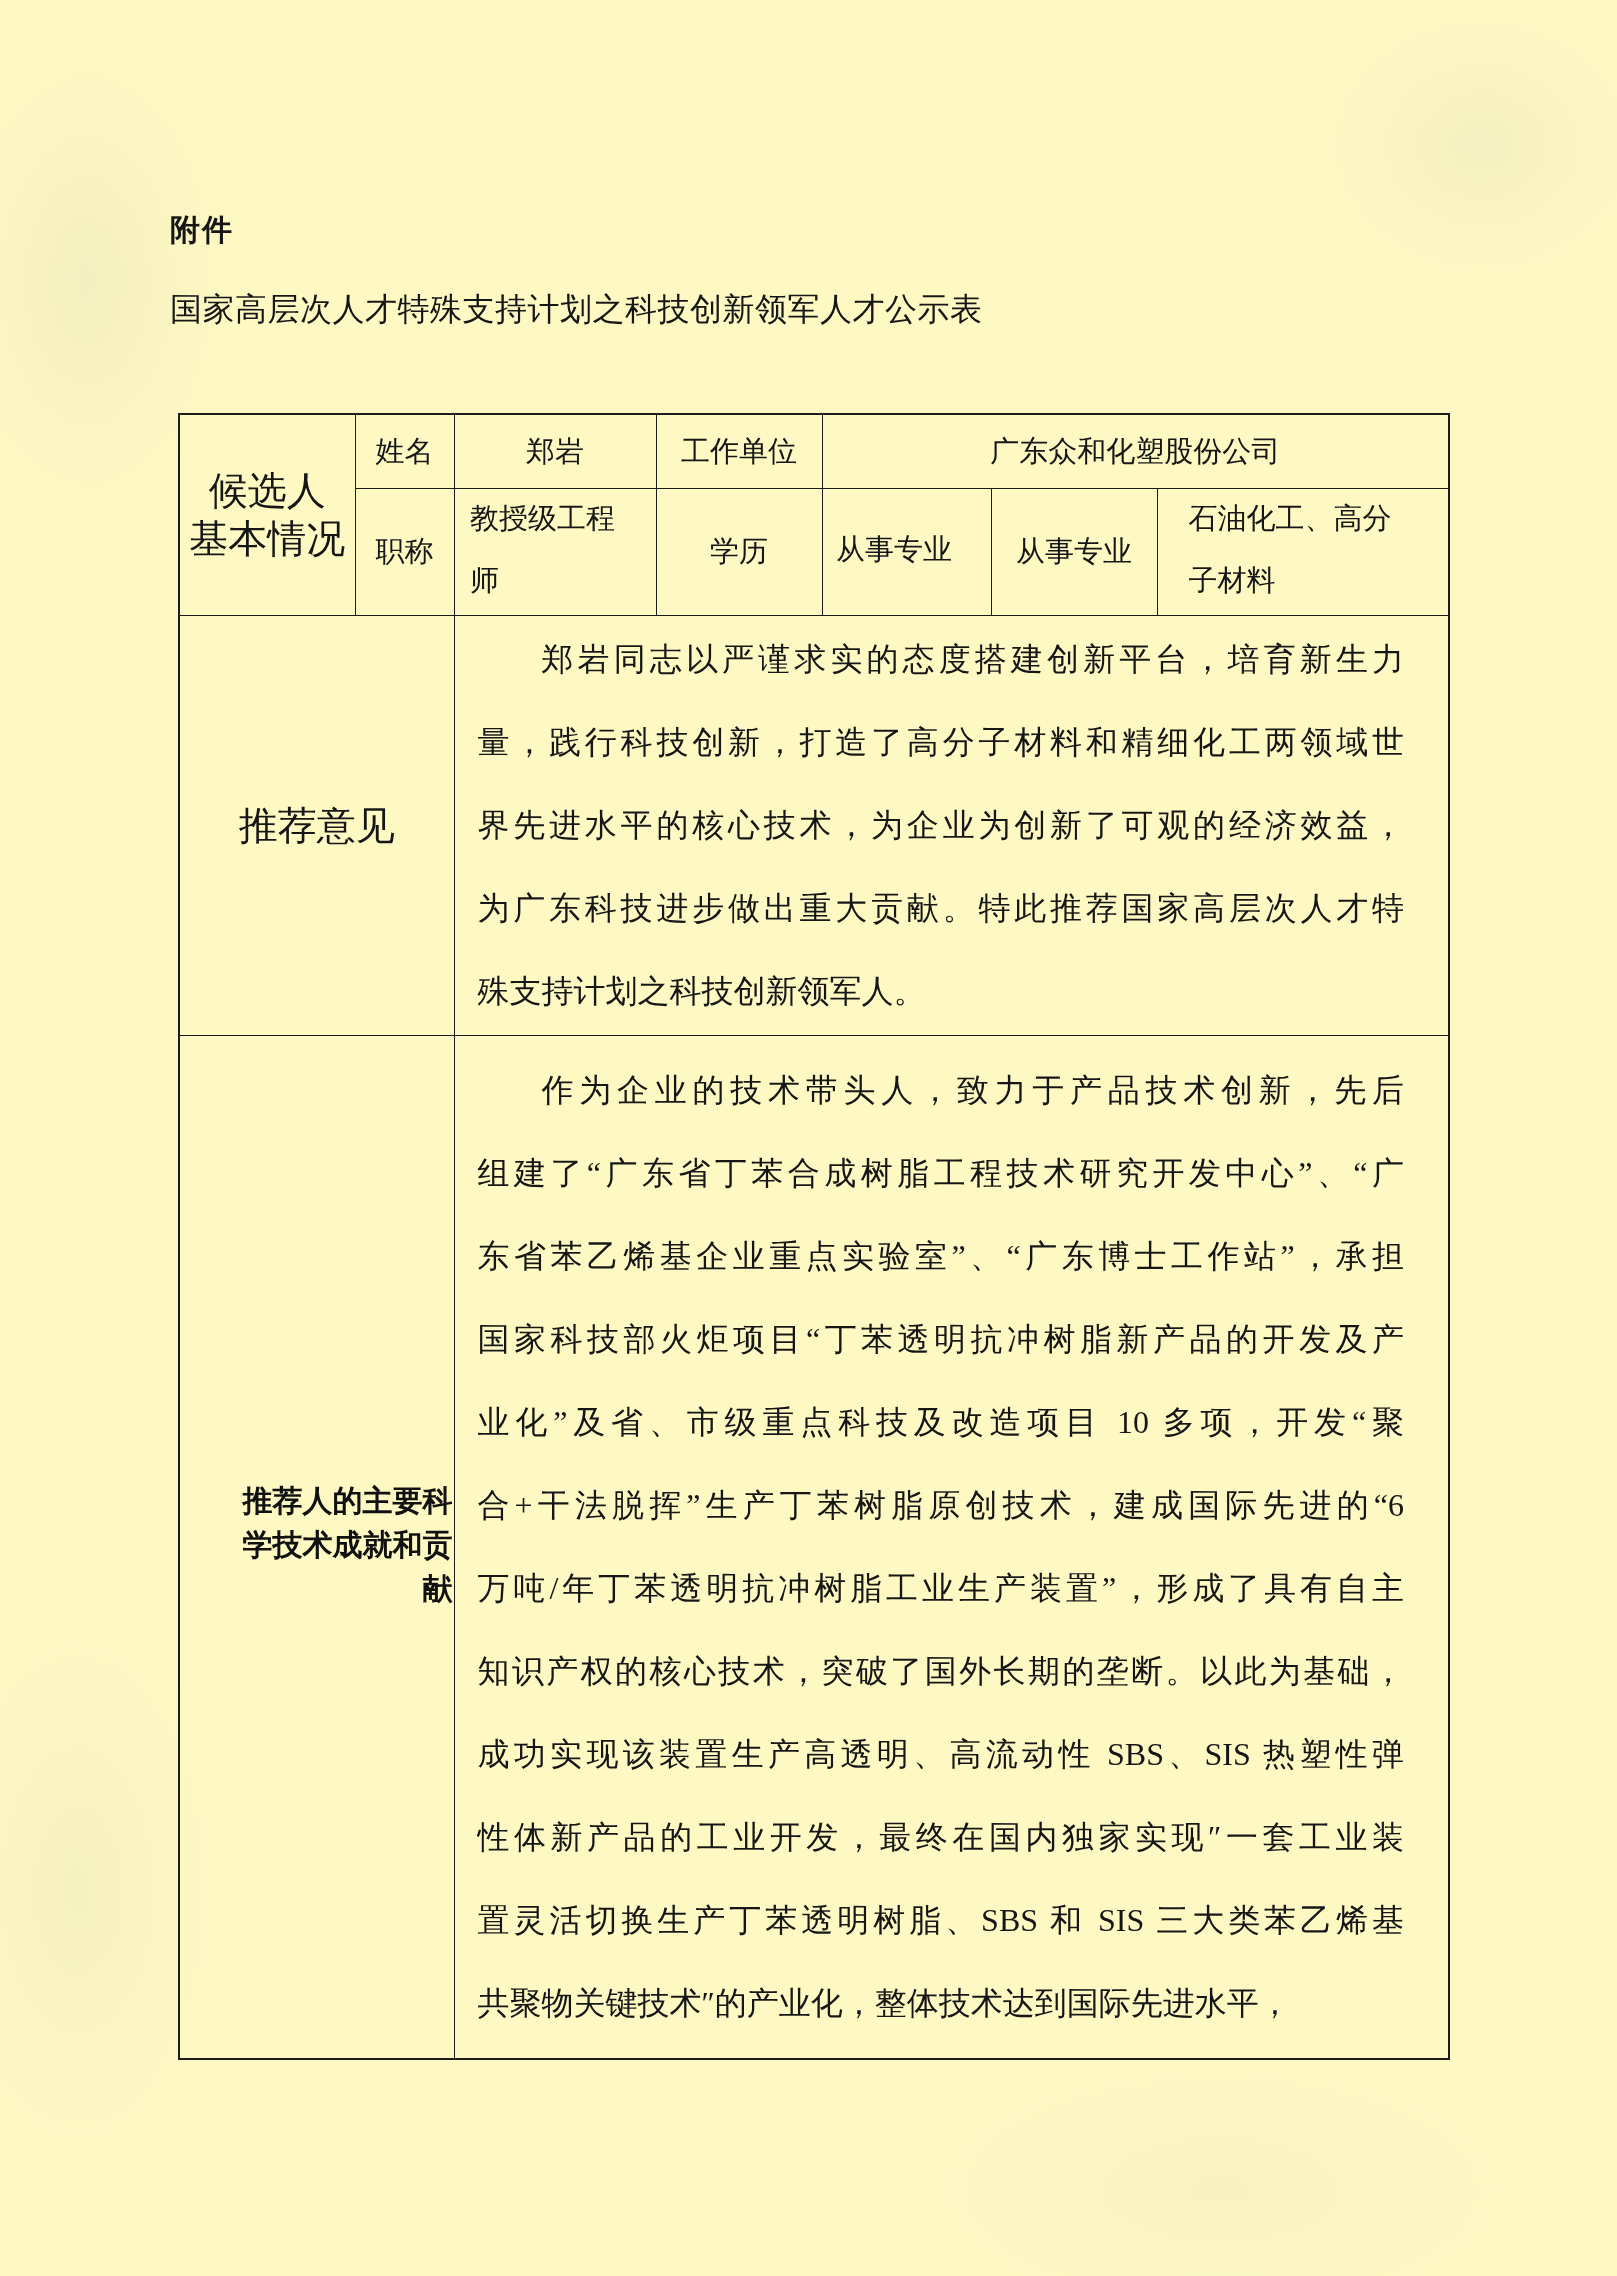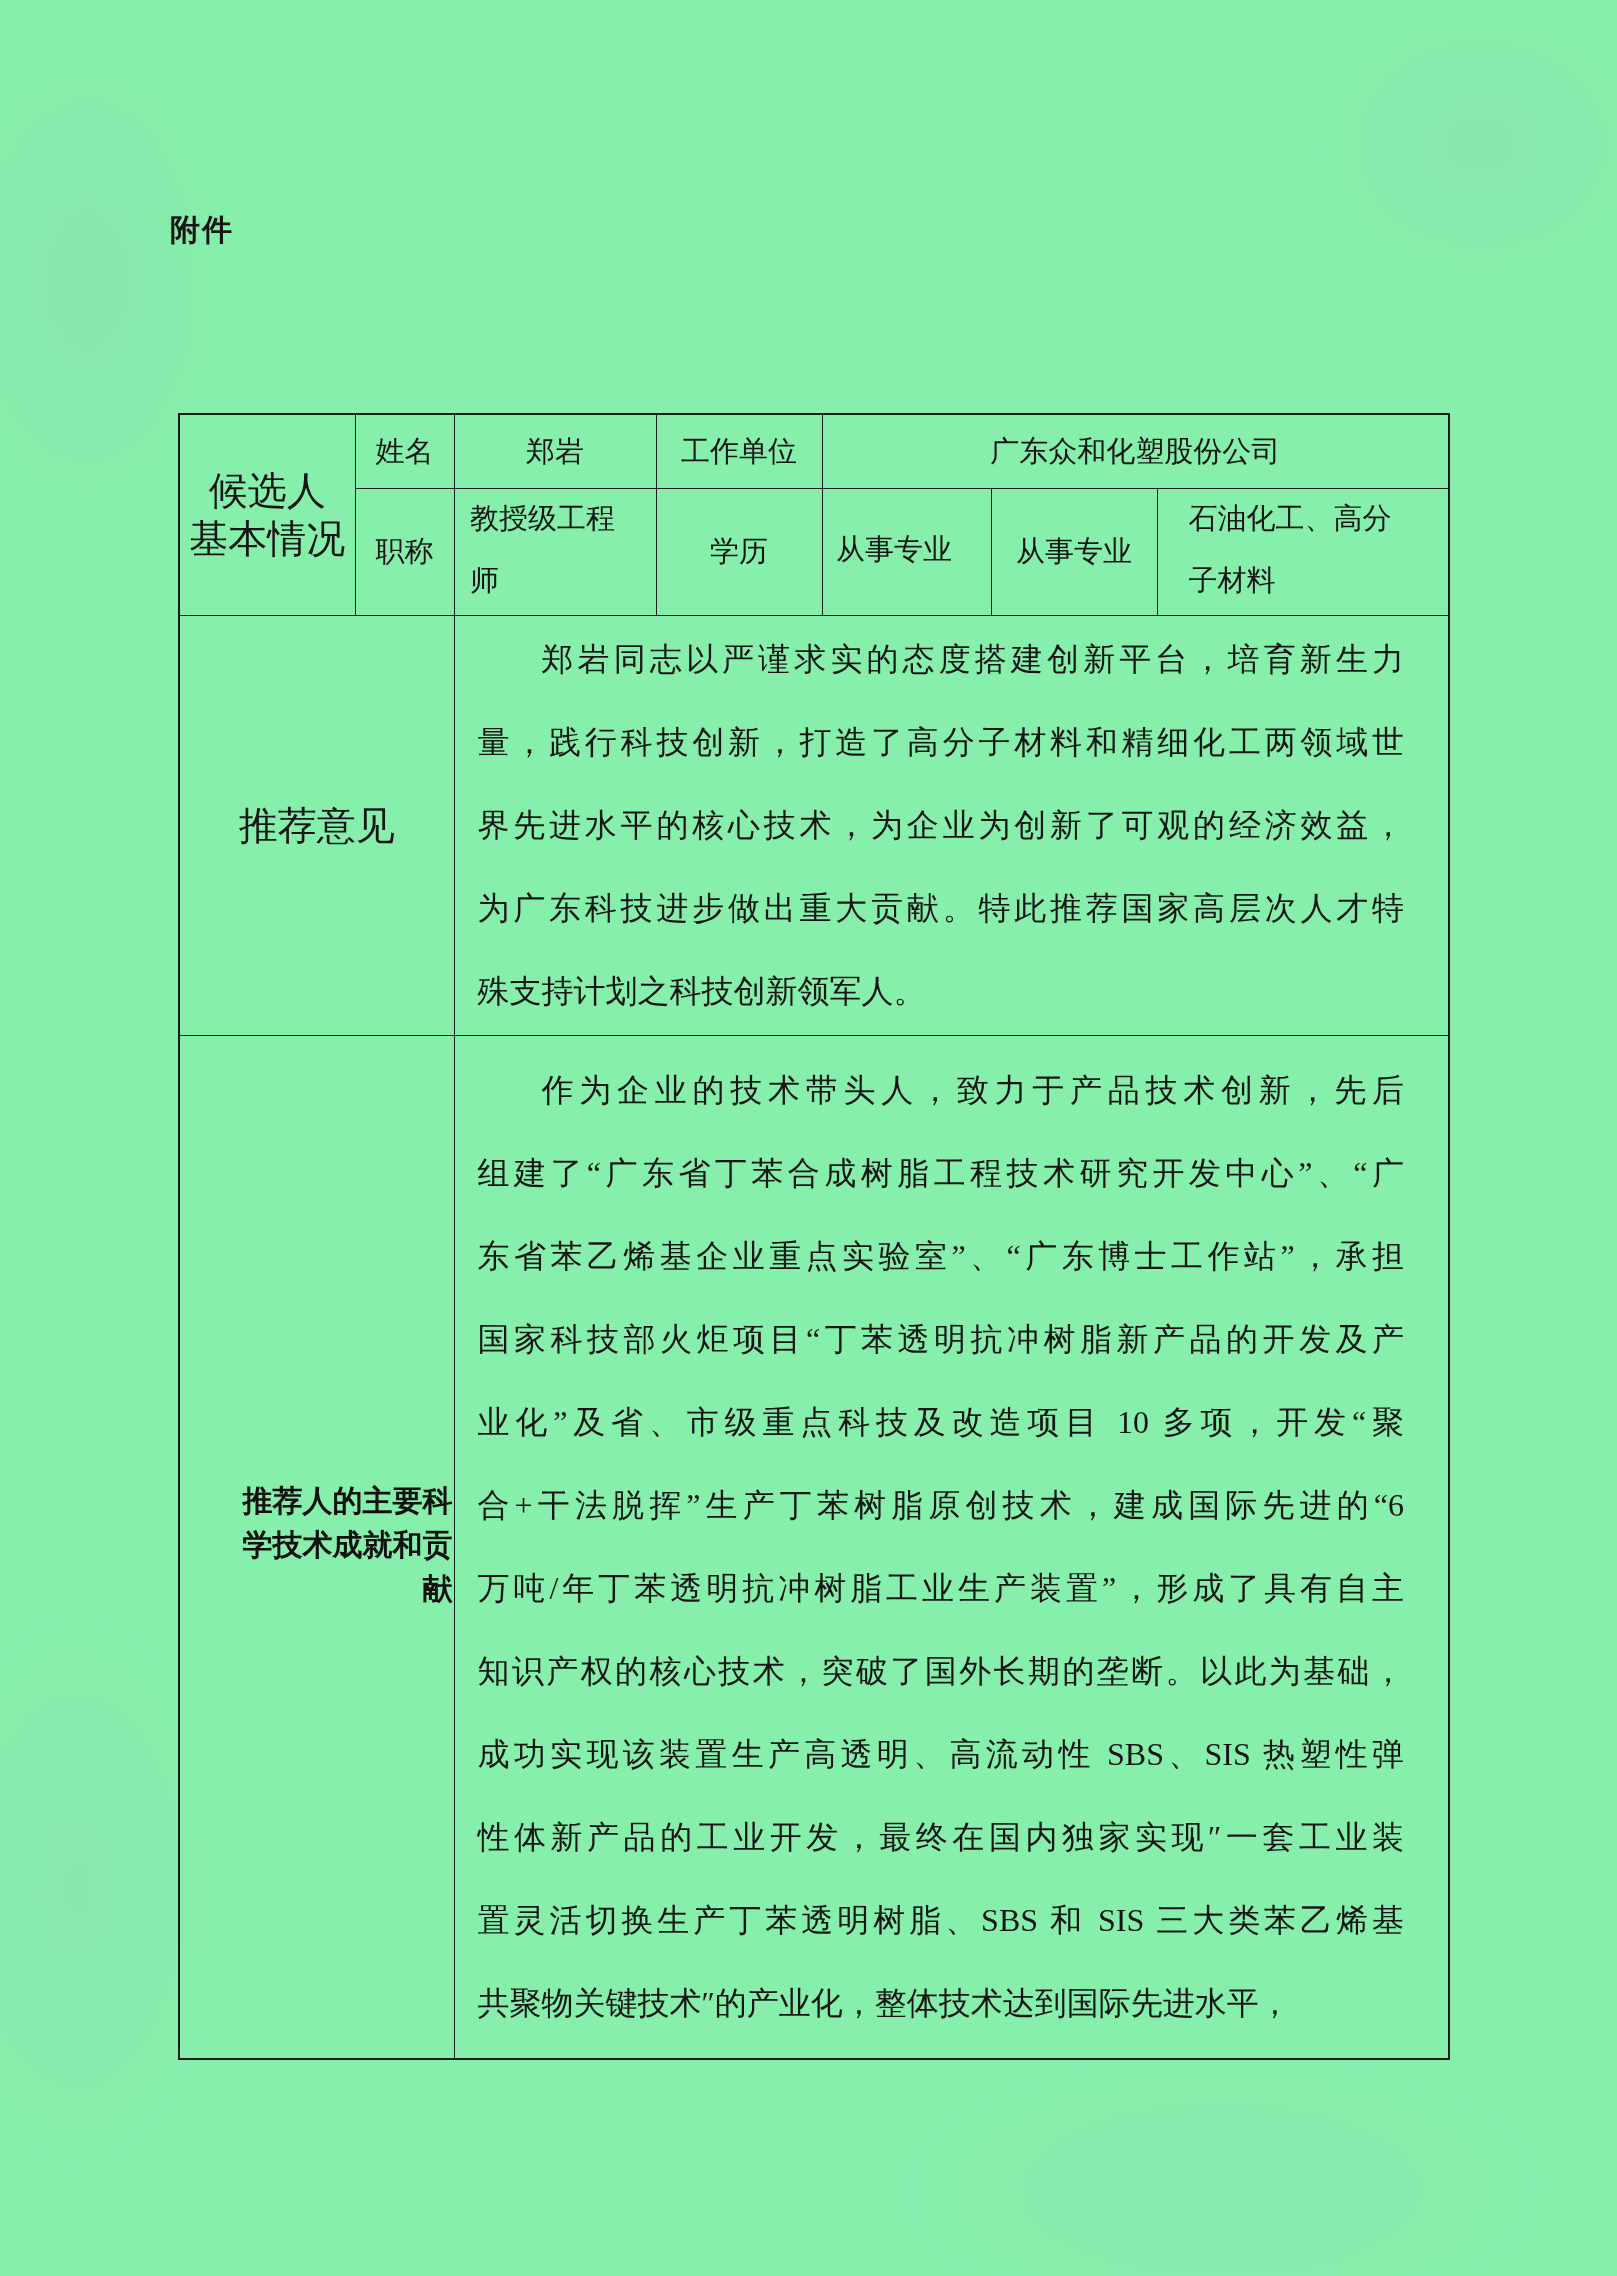--- a/index.html
+++ b/index.html
@@ -1,20 +1,20 @@
 <!DOCTYPE html>
 <html><head>
 <meta charset="utf-8">
 <style>
   html,body { margin:0; padding:0; background:#e8e8e6; }
   .page {
     position:relative;
     width:1617px; height:2277px;
     margin:0 auto;
-    background:#86efac;
+    background:#fef9c3;
     font-family:"Liberation Serif","DejaVu Serif",serif;
     color:#161616;
     overflow:hidden;
   }
   
   .noise { position:absolute; border-radius:50%; pointer-events:none; }
   .n1 { left:-58px; top:39px; width:290px; height:483px; background:radial-gradient(closest-side, rgba(150,150,148,0.10), rgba(150,150,148,0)); }
   .n2 { right:-39px; top:0; width:348px; height:290px; background:radial-gradient(closest-side, rgba(160,160,158,0.10), rgba(160,160,158,0)); }
   .n3 { left:-77px; bottom:97px; width:309px; height:579px; background:radial-gradient(closest-side, rgba(160,160,158,0.09), rgba(160,160,158,0)); }
   .n4 { right:58px; bottom:-58px; width:676px; height:290px; background:radial-gradient(closest-side, rgba(160,160,158,0.07), rgba(160,160,158,0)); }
@@ -83,20 +83,21 @@
 <body>
 
 <div class="page">
   <div class="noise n1"></div>
   <div class="noise n2"></div>
   <div class="noise n3"></div>
   <div class="noise n4"></div>
 
   <div class="attachment">附件</div>
 
+  <div class="doc-title">国家高层次人才特殊支持计划之科技创新领军人才公示表</div>
 
   <table class="sheet">
     <colgroup>
       <col style="width:176px">
         <col style="width:99px">
         <col style="width:202px">
       <col style="width:166px">
         <col style="width:169px">
         <col style="width:166px">
       <col style="width:292px">

